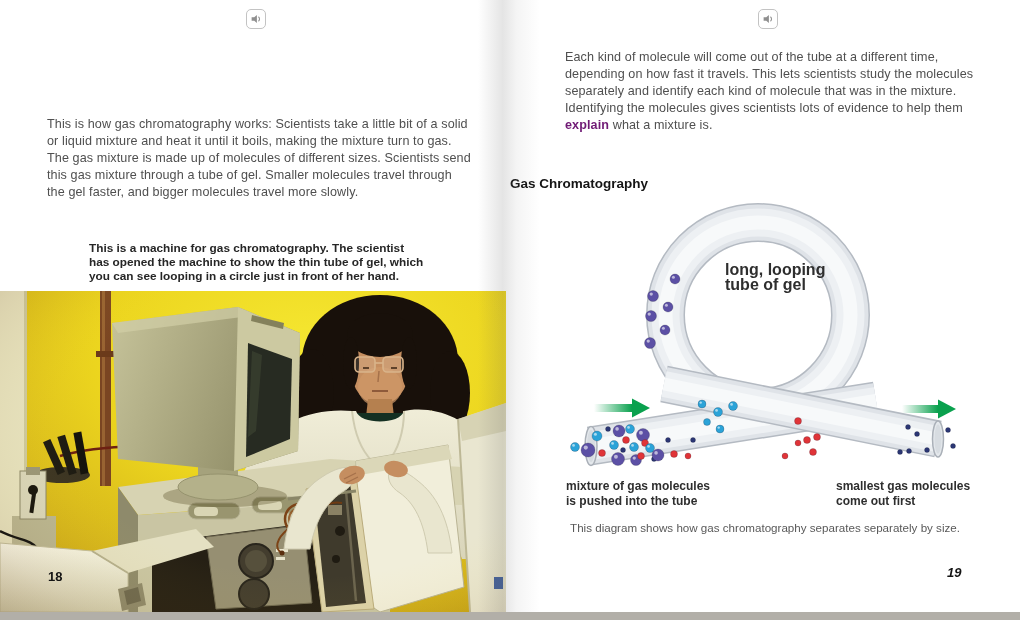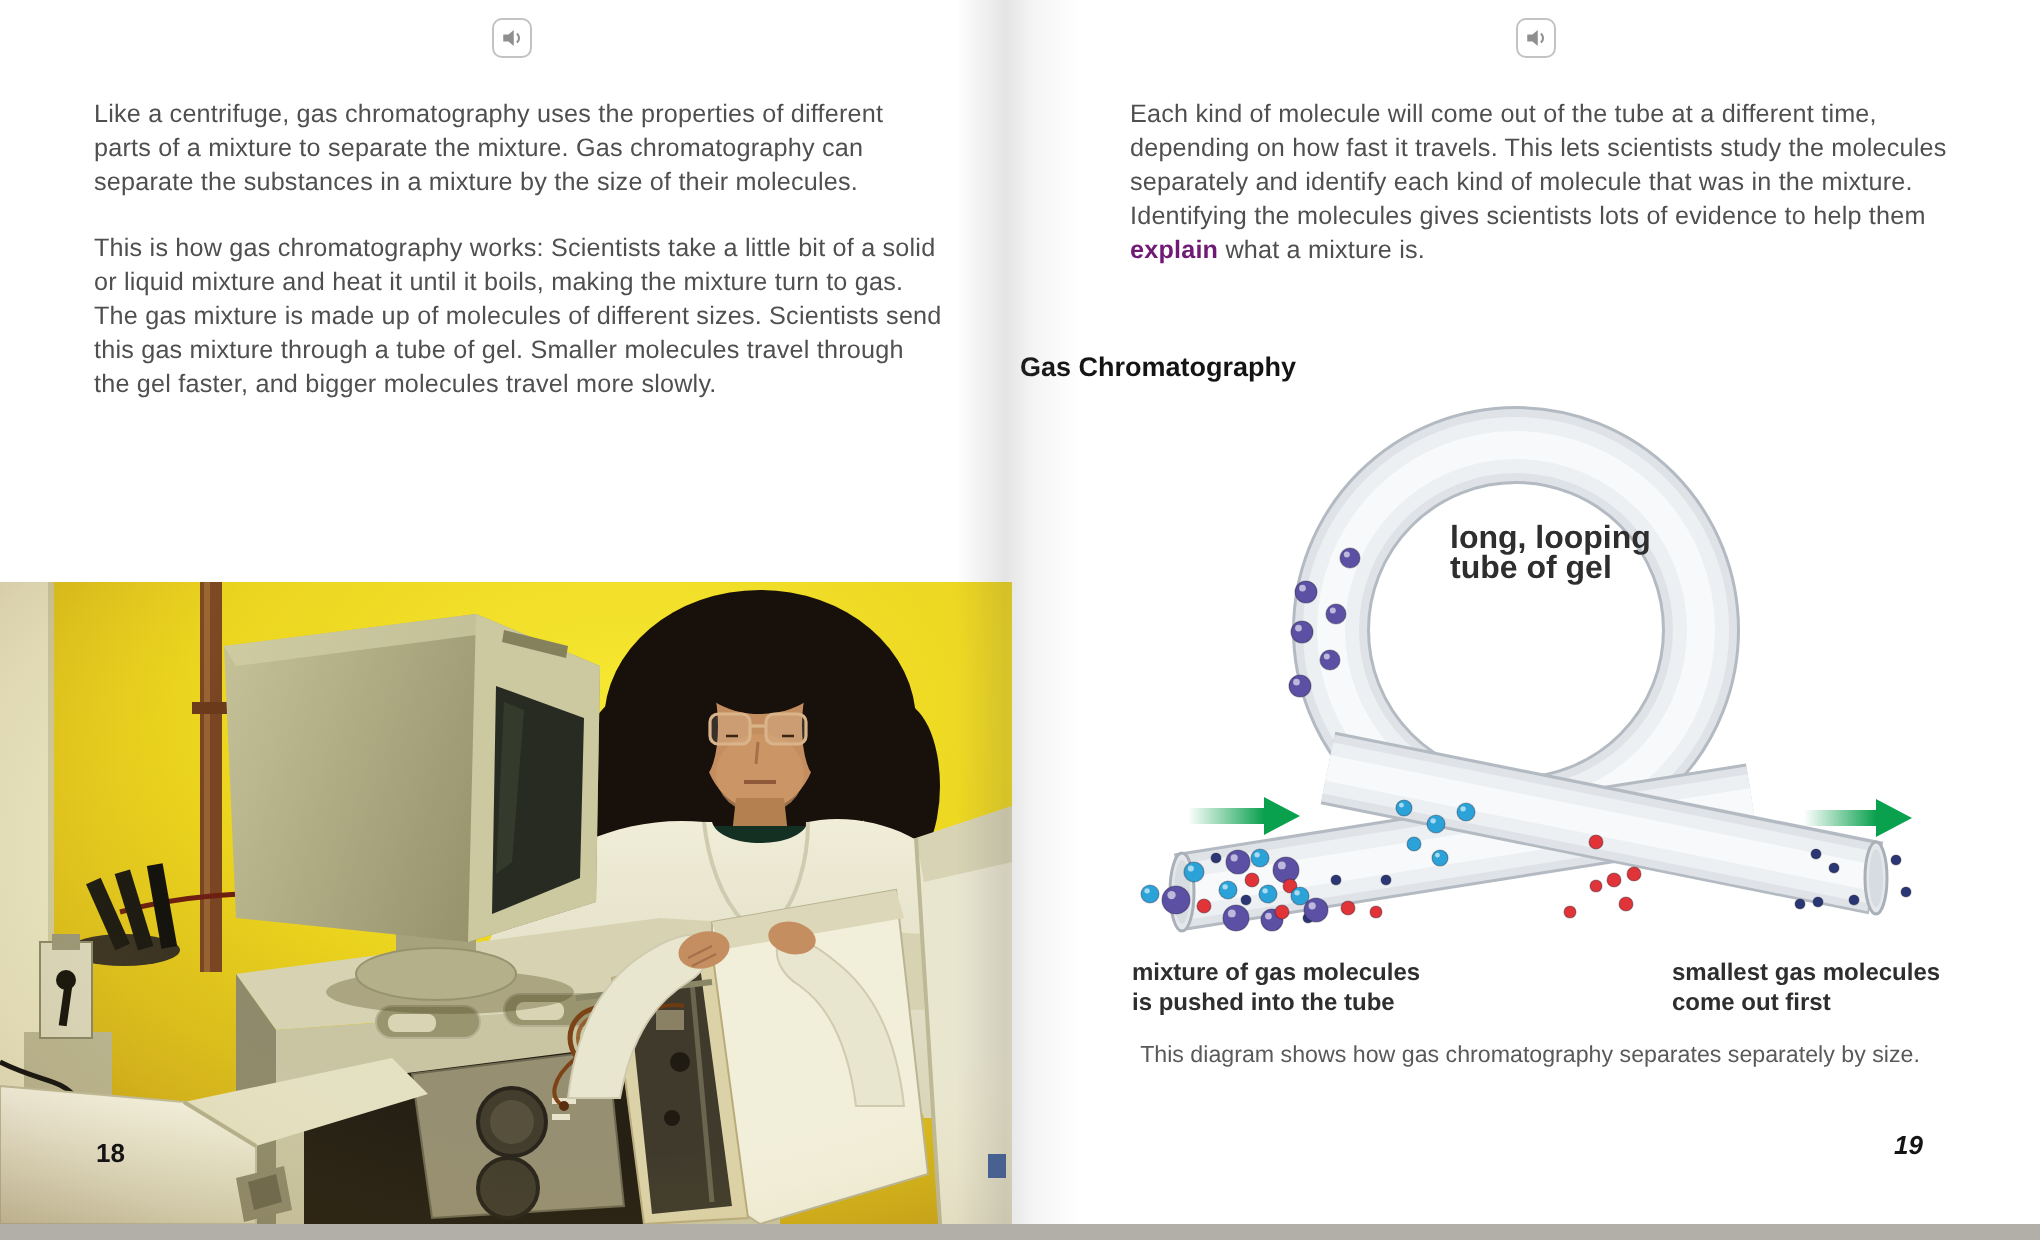--- a/index.html
+++ b/index.html
@@ -32,22 +32,22 @@
 
   <div class="page page-left">
 
     <button class="audio-btn" style="left:246px;top:9px;" aria-label="read aloud">
       <svg width="14" height="14" viewBox="0 0 16 16">
         <polygon points="3,6 6,6 9,3.4 9,12.6 6,10 3,10" fill="#8f8f8f"></polygon>
         <path d="M10.8,5.4 A3.4,3.4 0 0 1 10.8,10.6" stroke="#8f8f8f" stroke-width="1.2" fill="none"></path>
       </svg>
     </button>
 
-    <div class="body-text" style="left:47px;top:49px;width:420px;">Like a centrifuge, gas chromatography uses the properties of different parts of a mixture to separate the mixture. Gas chromatography can separate the substances in a mixture by the size of their molecules.</div>
     <div class="body-text" style="left:47px;top:116px;width:424px;">This is how gas chromatography works: Scientists take a little bit of a solid or liquid mixture and heat it until it boils, making the mixture turn to gas. The gas mixture is made up of molecules of different sizes. Scientists send this gas mixture through a tube of gel. Smaller molecules travel through the gel faster, and bigger molecules travel more slowly.</div>
+    <div class="photo-caption" style="left:89px;top:242px;width:335px;">This is a machine for gas chromatography. The scientist has opened the machine to show the thin tube of gel, which you can see looping in a circle just in front of her hand.</div>
 
     <div class="photo-wrap">
       <svg width="506" height="321" viewBox="0 0 506 321">
         <defs>
           <radialGradient id="wallG" cx="0.62" cy="0.2" r="0.95">
             <stop offset="0" stop-color="#f6e832"></stop>
               <stop offset="0.45" stop-color="#ecd51e"></stop>
             <stop offset="0.8" stop-color="#d3b21b"></stop>
               <stop offset="1" stop-color="#bf9c16"></stop>
           </radialGradient>

